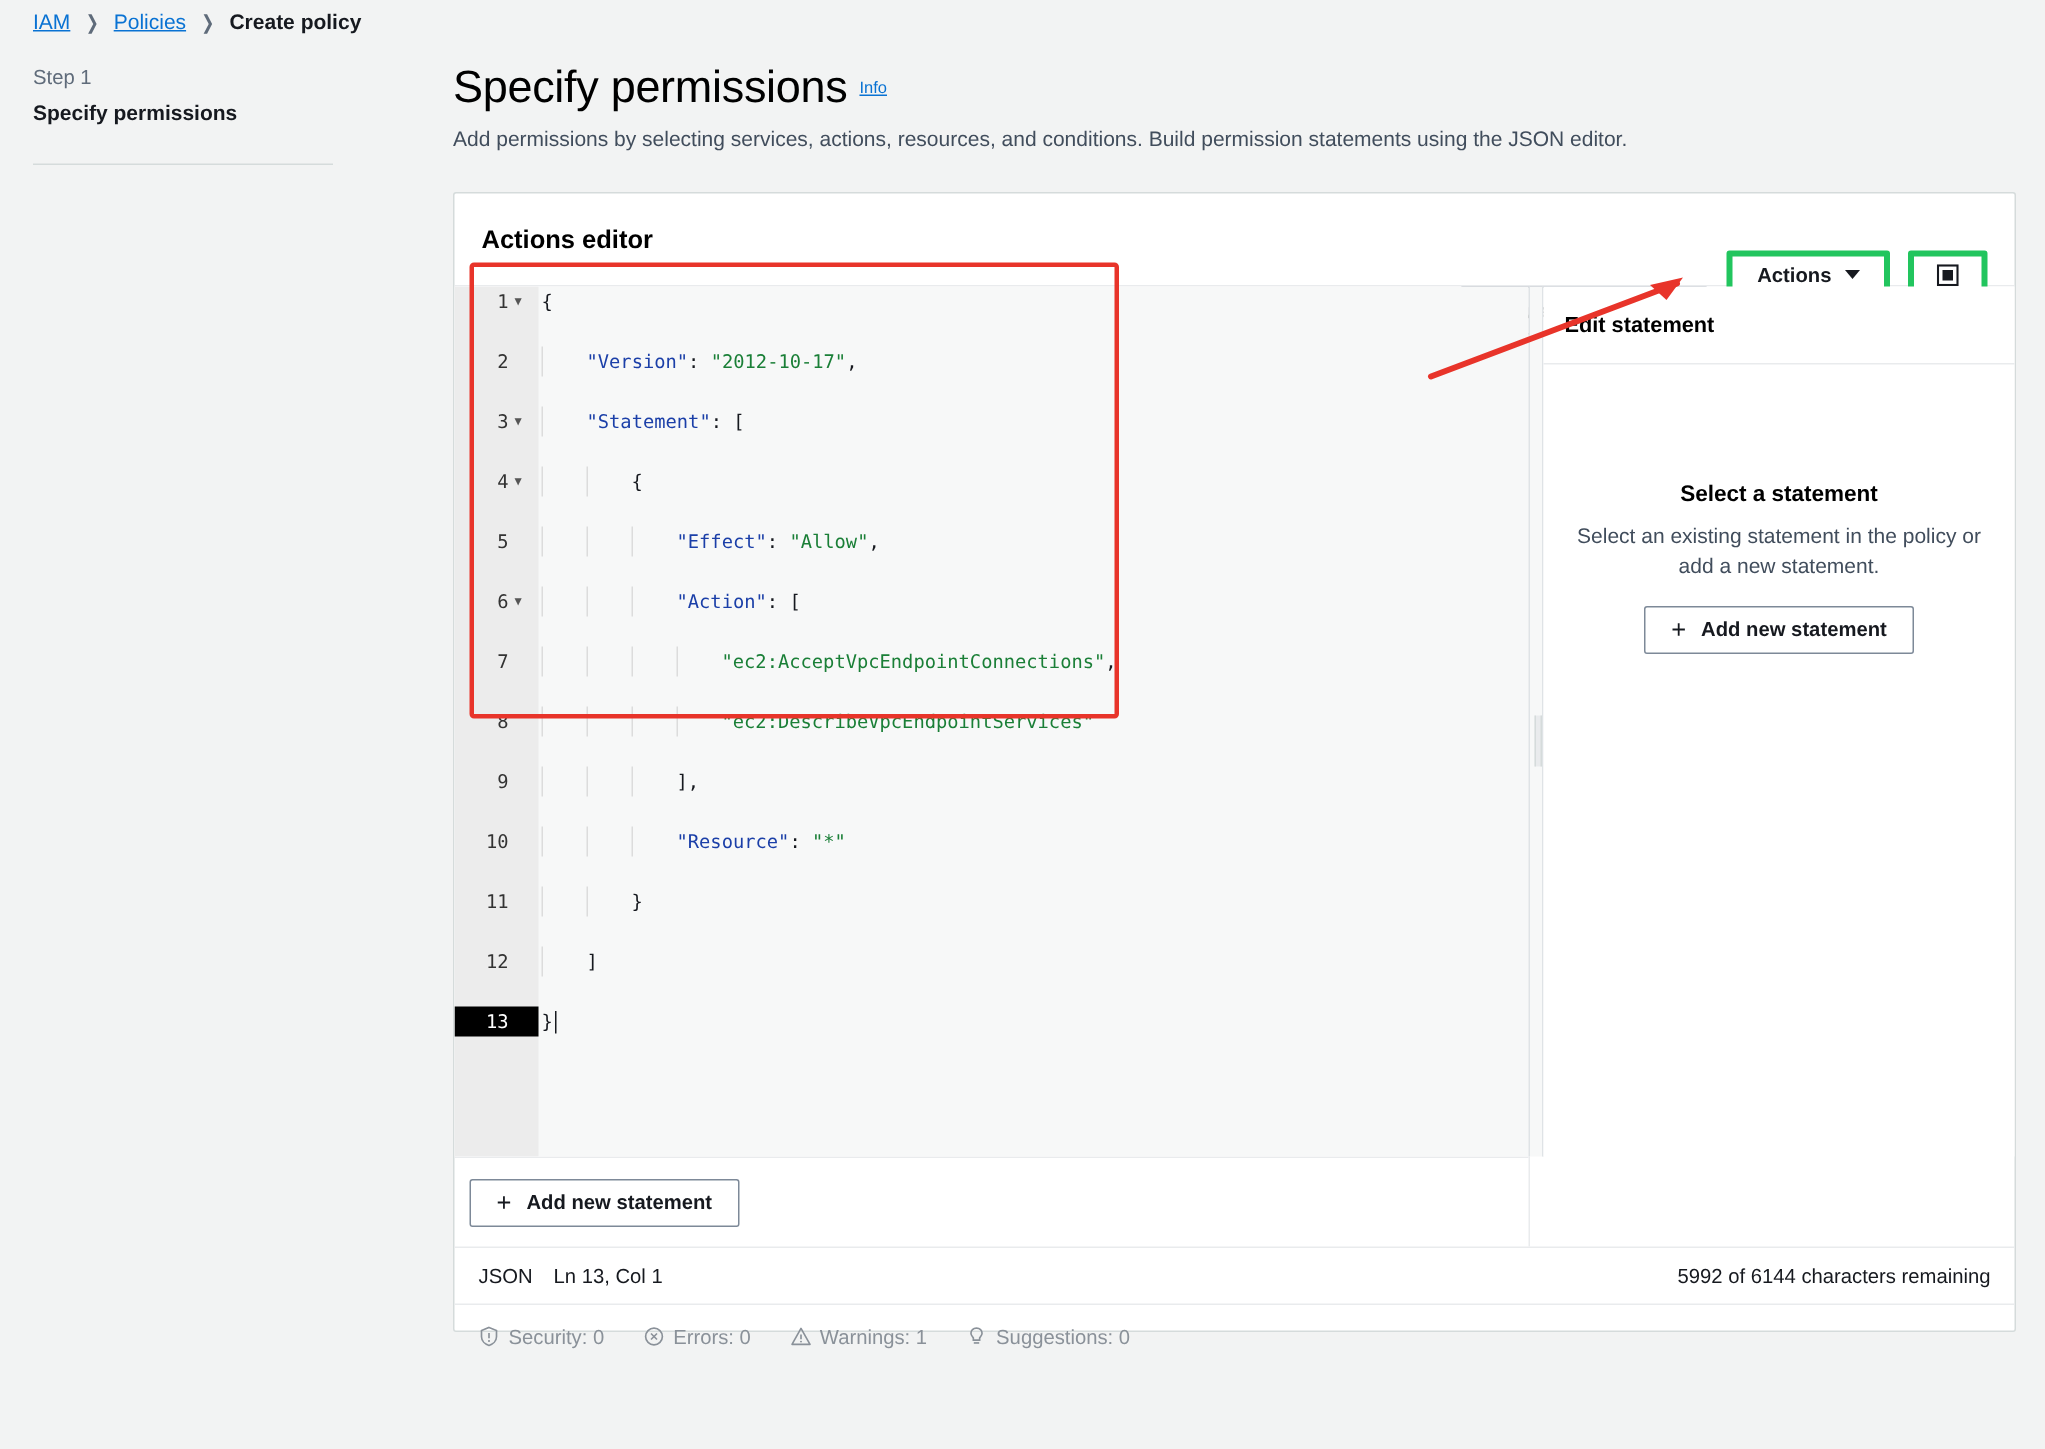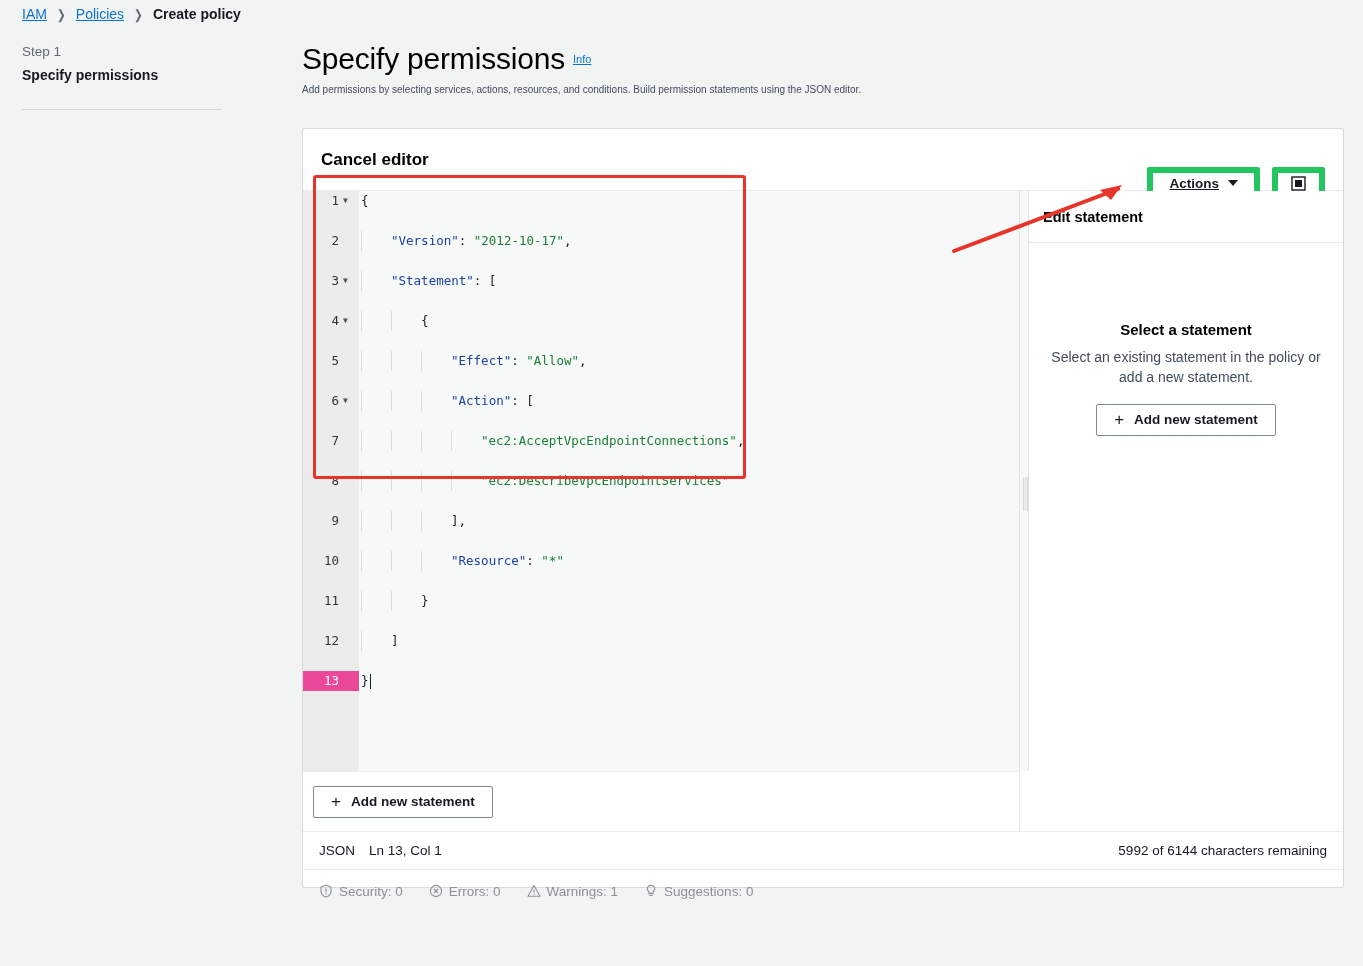--- a/index.html
+++ b/index.html
@@ -51,21 +51,21 @@
   .heading-wrap { position: absolute; left: 302px; top: 42px; }
   .h1 {
     font-size: 30px; font-weight: 400; color: #000; letter-spacing: -0.2px;
     display: inline-block; margin: 0;
   }
   .info-link {
     font-size: 11px; color: #0972d3; text-decoration: underline;
     margin-left: 8px; cursor: pointer; vertical-align: 6px;
   }
   .subtitle {
-    font-size: 10px; color: #414d5c; margin-top: 8px;
+    font-size: 14px; color: #414d5c; margin-top: 8px;
   }
 
   
   .card {
     position: absolute; left: 302px; top: 128px;
     width: 1042px; height: 760px;
     background: #ffffff;
     border: 1px solid #d5dbdb;
     border-radius: 2px;
   }
@@ -86,23 +86,23 @@
   }
   .seg button {
     font-family: inherit; font-size: 13.5px; font-weight: 700;
     border: none; background: #fff; color: #16191f;
     padding: 0 22px; height: 30px; cursor: pointer;
   }
   .seg button.active { background: #2f68a8; color: #fff; }
   .btn {
     font-family: inherit; font-size: 13.5px; font-weight: 700;
     background: #fff; color: #16191f;
-    border: 6px solid #22c55e; border-radius: 2px;
+    border: 4px solid #22c55e; border-radius: 2px;
     height: 32px; padding: 0 16px; cursor: pointer;
-    display: inline-flex; align-items: center; gap: 9px; text-decoration: underline;
+    display: inline-flex; align-items: center; gap: 9px;
   }
   .caret {
     width: 0; height: 0; border-left: 5px solid transparent;
     border-right: 5px solid transparent; border-top: 6px solid #16191f;
     display: inline-block;
   }
   .icon-btn {
     width: 53px; height: 32px; padding: 0; justify-content: center;
   }
 
@@ -133,21 +133,21 @@
   .fold {
     position: absolute; left: 40px; width: 10px; color: #555;
     font-size: 8px; line-height: 20px;
   }
   .ln-code {
     position: absolute; left: 58px; white-space: pre;
     font-family: "DejaVu Sans Mono", monospace; font-size: 12.5px;
     color: #16191f;
   }
   .ln-row.active .ln-num {
-    background: #ec4899; color: #fff; width: 56px; left: 0;
+    background: #000000; color: #fff; width: 56px; left: 0;
     text-align: right; padding-right: 20px;
   }
   .k { color: #1b3fa8; }
   .s { color: #1a7f37; }
   .p { color: #16191f; }
   .indent-guide {
     position: absolute; top: 0; width: 1px; height: 20px;
     background: #dcdcdc;
   }
   .cursor-line {
@@ -276,21 +276,21 @@
   </aside>
 
   <div class="heading-wrap">
     <h1 class="h1">Specify permissions</h1><a class="info-link">Info</a>
     <div class="subtitle">Add permissions by selecting services, actions, resources, and conditions. Build permission statements using the JSON editor.</div>
   </div>
 
   <section class="card">
 
     <div class="card-header">
-      <div class="card-title">Cancel editor</div>
+      <div class="card-title">Actions editor</div>
 
       <div class="header-actions">
         <div class="seg">
           <button>Visual</button>
           <button class="active">JSON</button>
         </div>
         <button class="btn">
           <span>Actions</span>
           <span class="caret"></span>
         </button>

